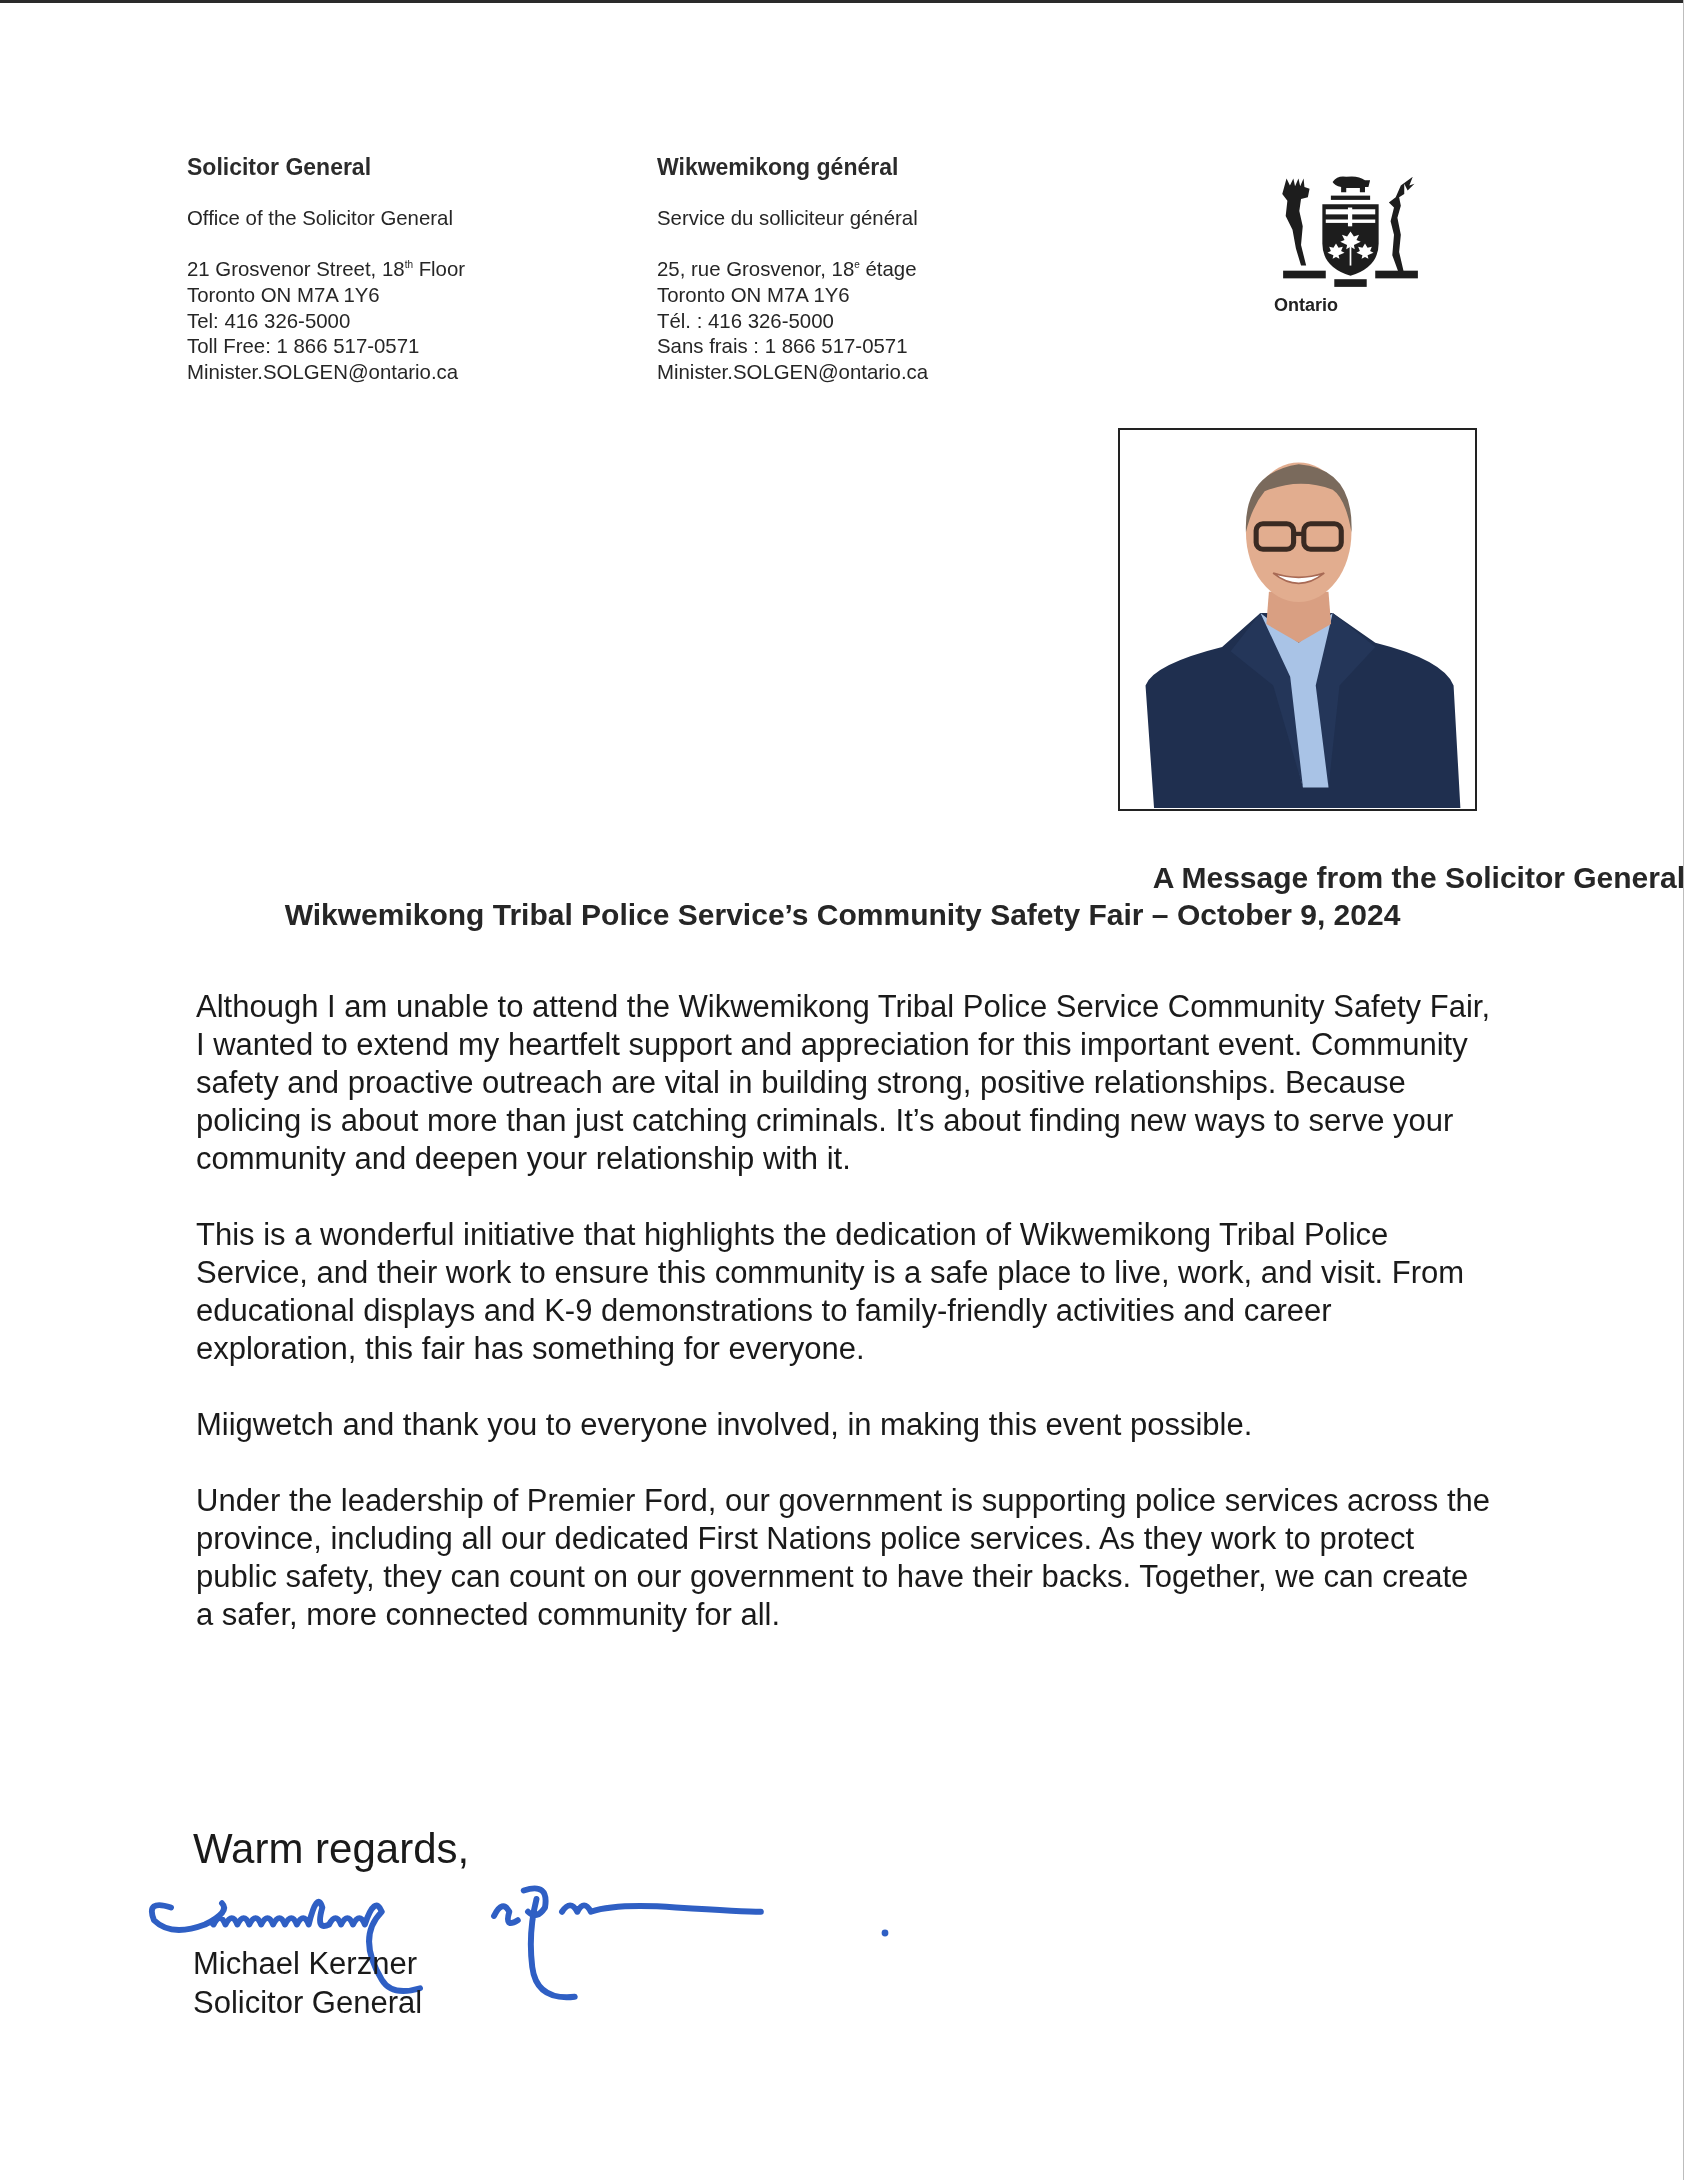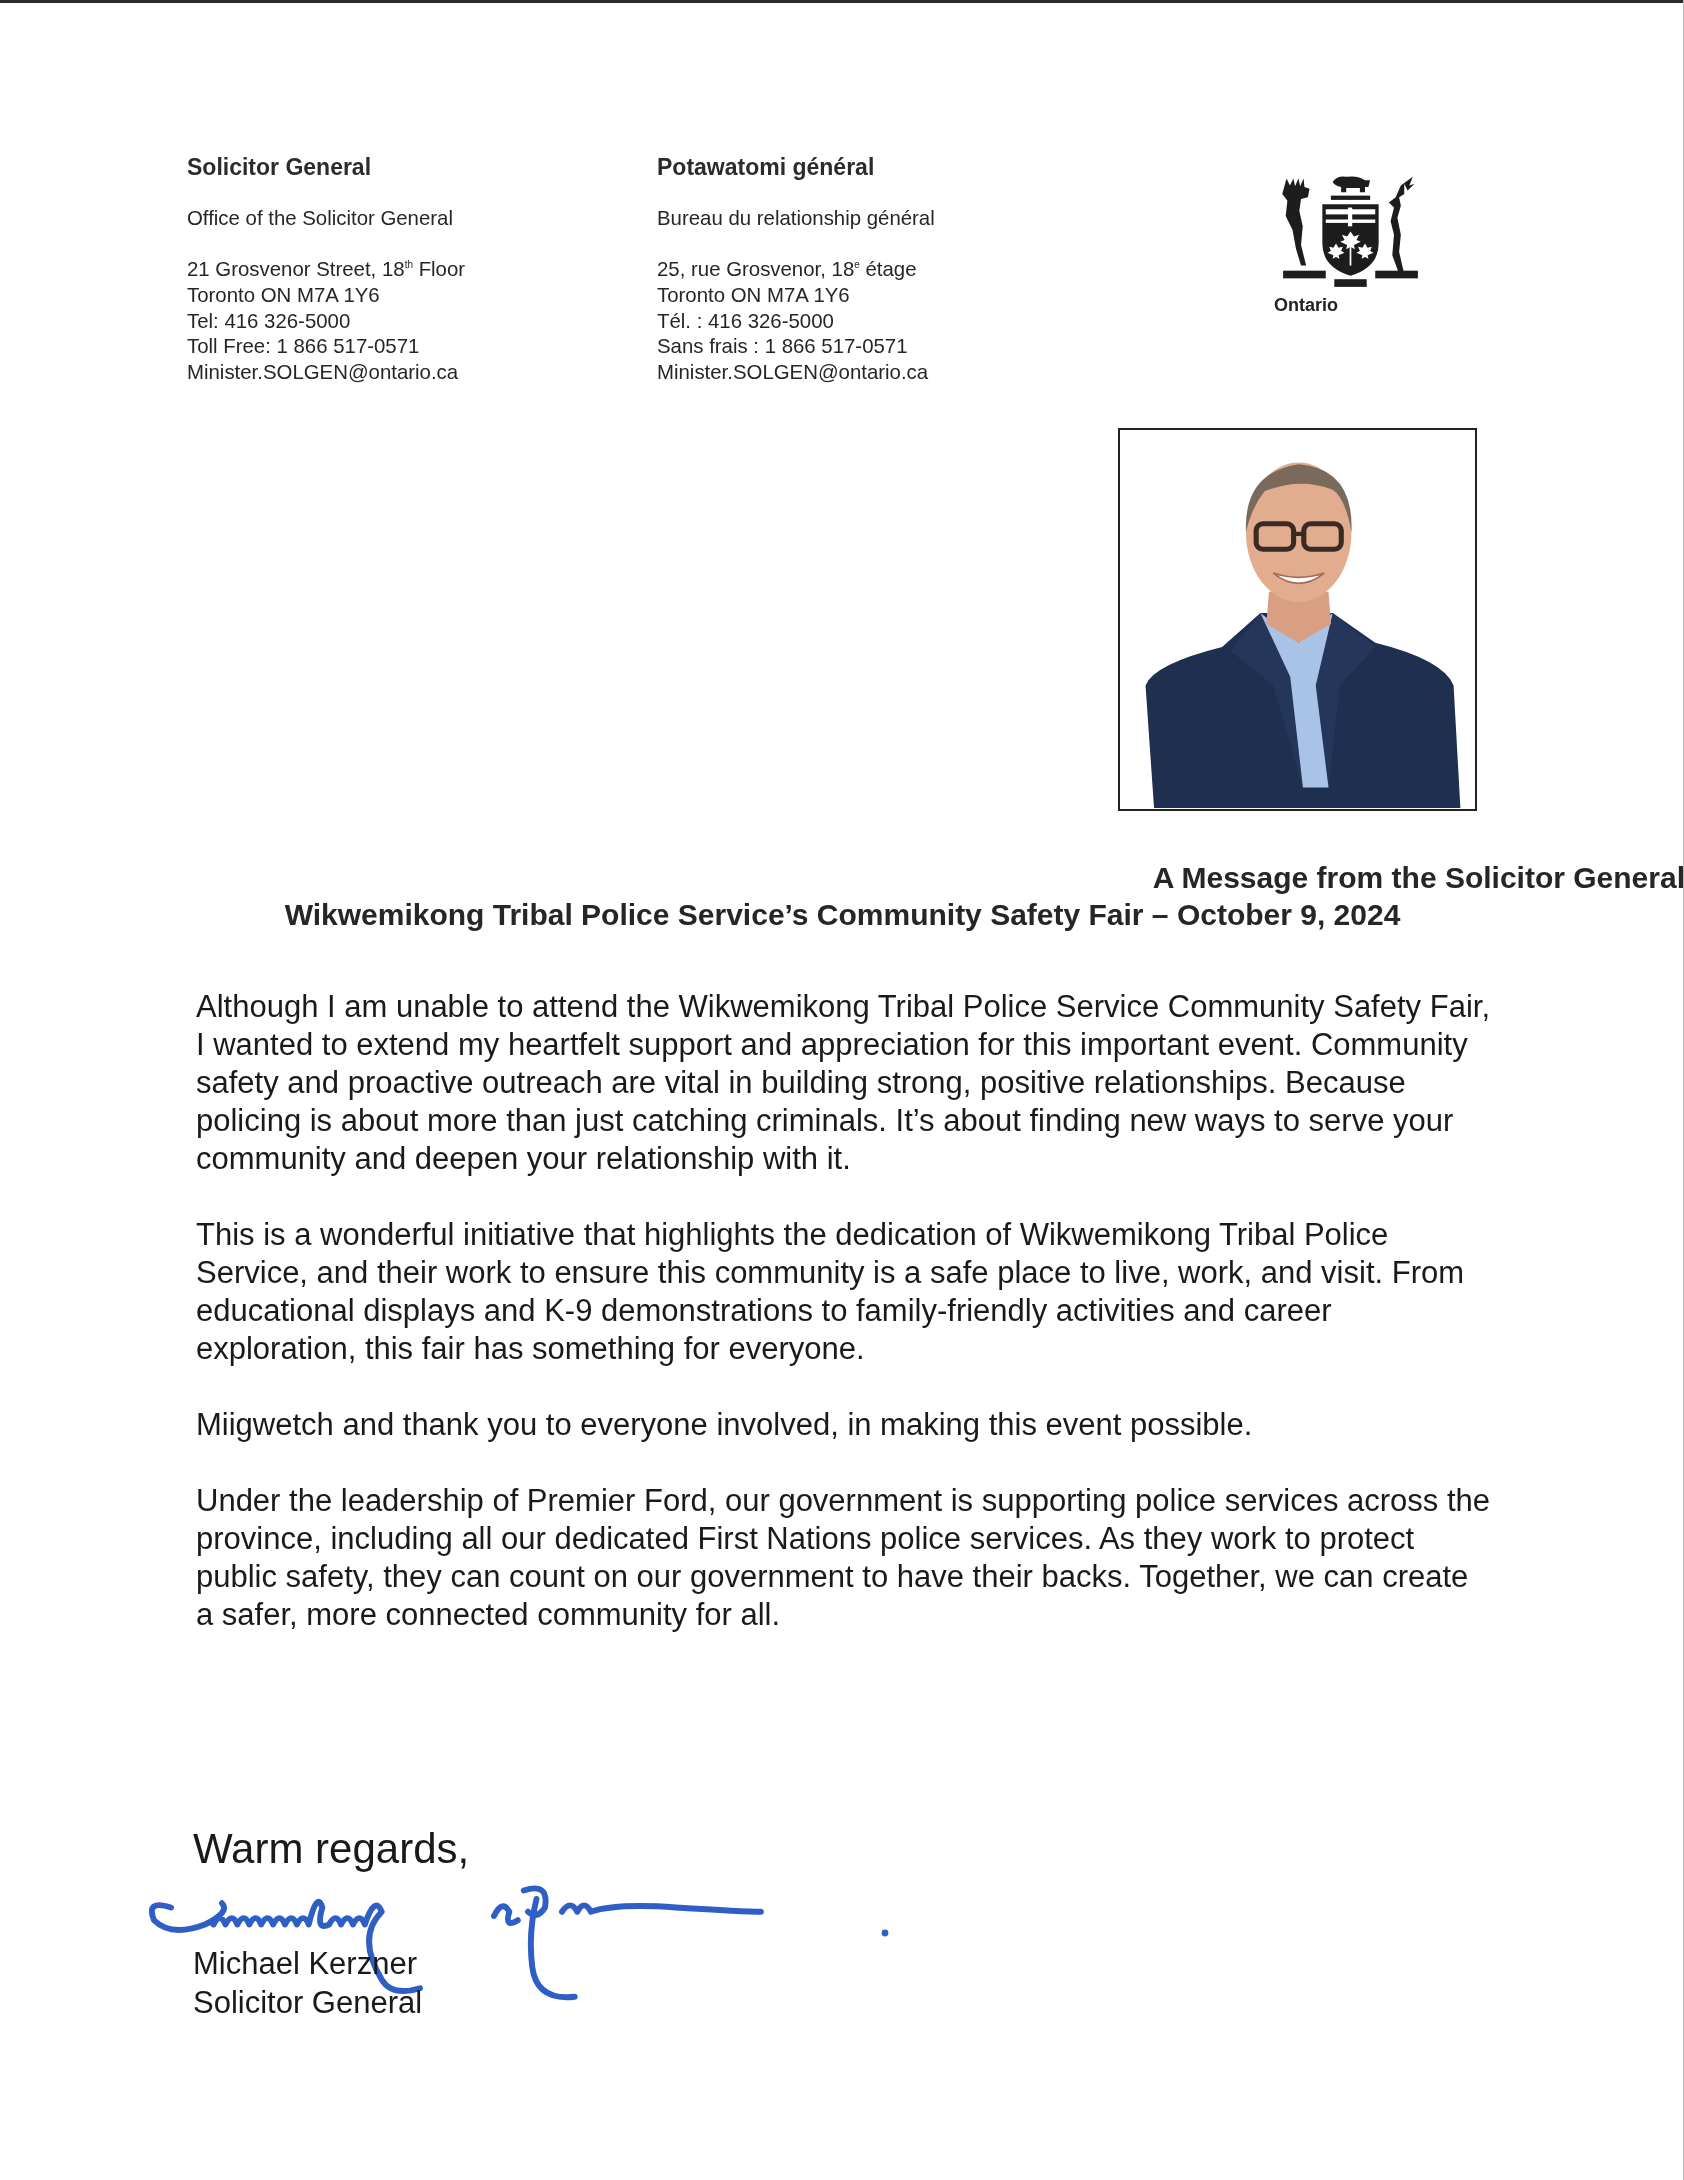--- a/index.html
+++ b/index.html
@@ -49,22 +49,22 @@
   <span class="title">Solicitor General</span>
   <span class="office">Office of the Solicitor General</span>
   <span class="line"><span>21 Grosvenor Street, 18</span><sup>th</sup><span> Floor</span></span>
   <span class="line">Toronto ON  M7A 1Y6</span>
   <span class="line">Tel: 416 326-5000</span>
   <span class="line">Toll Free: 1 866 517-0571</span>
   <span class="line">Minister.SOLGEN@ontario.ca</span>
 </div>
 
 <div class="addr fr">
-  <span class="title">Potawatomi général</span>
-  <span class="office">Bureau du relationship général</span>
+  <span class="title">Wikwemikong général</span>
+  <span class="office">Service du solliciteur général</span>
   <span class="line"><span>25, rue Grosvenor, 18</span><sup>e</sup><span> étage</span></span>
   <span class="line">Toronto ON  M7A 1Y6</span>
   <span class="line">Tél. : 416 326-5000</span>
   <span class="line">Sans frais : 1 866 517-0571</span>
   <span class="line">Minister.SOLGEN@ontario.ca</span>
 </div>
 
 <div class="logo">
   <svg width="145" height="128" viewBox="0 0 170 150">
 

